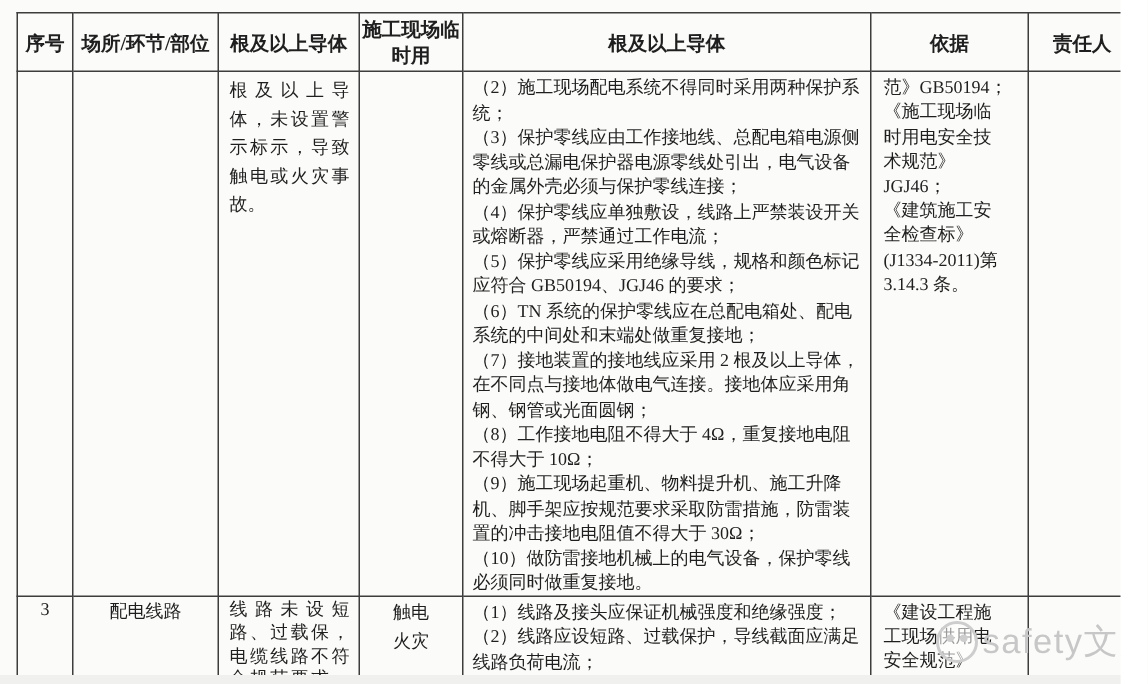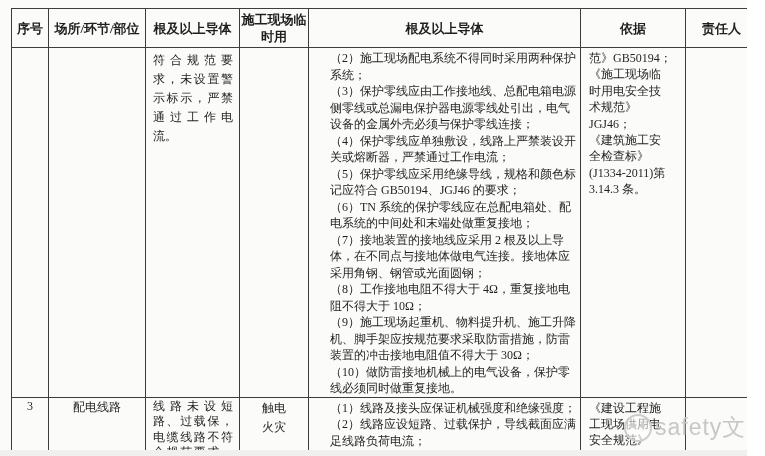--- a/index.html
+++ b/index.html
@@ -45,21 +45,21 @@
     text-align:justify;
     text-align-last:left;
   }
   td.risk3{
     padding:1px 6px 0 7px;
     line-height:15.5px;
     text-align:justify;
     text-align-last:left;
   }
   td.measures{
-    padding:2px 4px 0 21px;
+    padding:2px 4px 0 6px;
     line-height:16.5px;
     white-space:pre-line;
   }
   td.basis{
     padding:2px 13px 0 8px;
     line-height:16.4px;
     white-space:pre-line;
   }
   td.accident{
     white-space:pre-line;
@@ -128,21 +128,21 @@
         <th>施工现场临时用</th>
         <th>根及以上导体</th>
         <th>依据</th>
         <th>责任人</th>
       </tr>
     </thead>
     <tbody>
       <tr class="r2">
         <td class="center"></td>
         <td class="center"></td>
-        <td class="risk">符合规范要求，未设置警示标示，严禁通过工作电流。</td>
+        <td class="risk">根及以上导体，未设置警示标示，导致触电或火灾事故。</td>
         <td class="center accident"></td>
         <td class="measures">（2）施工现场配电系统不得同时采用两种保护系统；
 （3）保护零线应由工作接地线、总配电箱电源侧零线或总漏电保护器电源零线处引出，电气设备的金属外壳必须与保护零线连接；
 （4）保护零线应单独敷设，线路上严禁装设开关或熔断器，严禁通过工作电流；
 （5）保护零线应采用绝缘导线，规格和颜色标记应符合 GB50194、JGJ46 的要求；
 （6）TN 系统的保护零线应在总配电箱处、配电系统的中间处和末端处做重复接地；
 （7）接地装置的接地线应采用 2 根及以上导体，在不同点与接地体做电气连接。接地体应采用角钢、钢管或光面圆钢；
 （8）工作接地电阻不得大于 4Ω，重复接地电阻不得大于 10Ω；
 （9）施工现场起重机、物料提升机、施工升降机、脚手架应按规范要求采取防雷措施，防雷装置的冲击接地电阻值不得大于 30Ω；
 （10）做防雷接地机械上的电气设备，保护零线必须同时做重复接地。</td>

